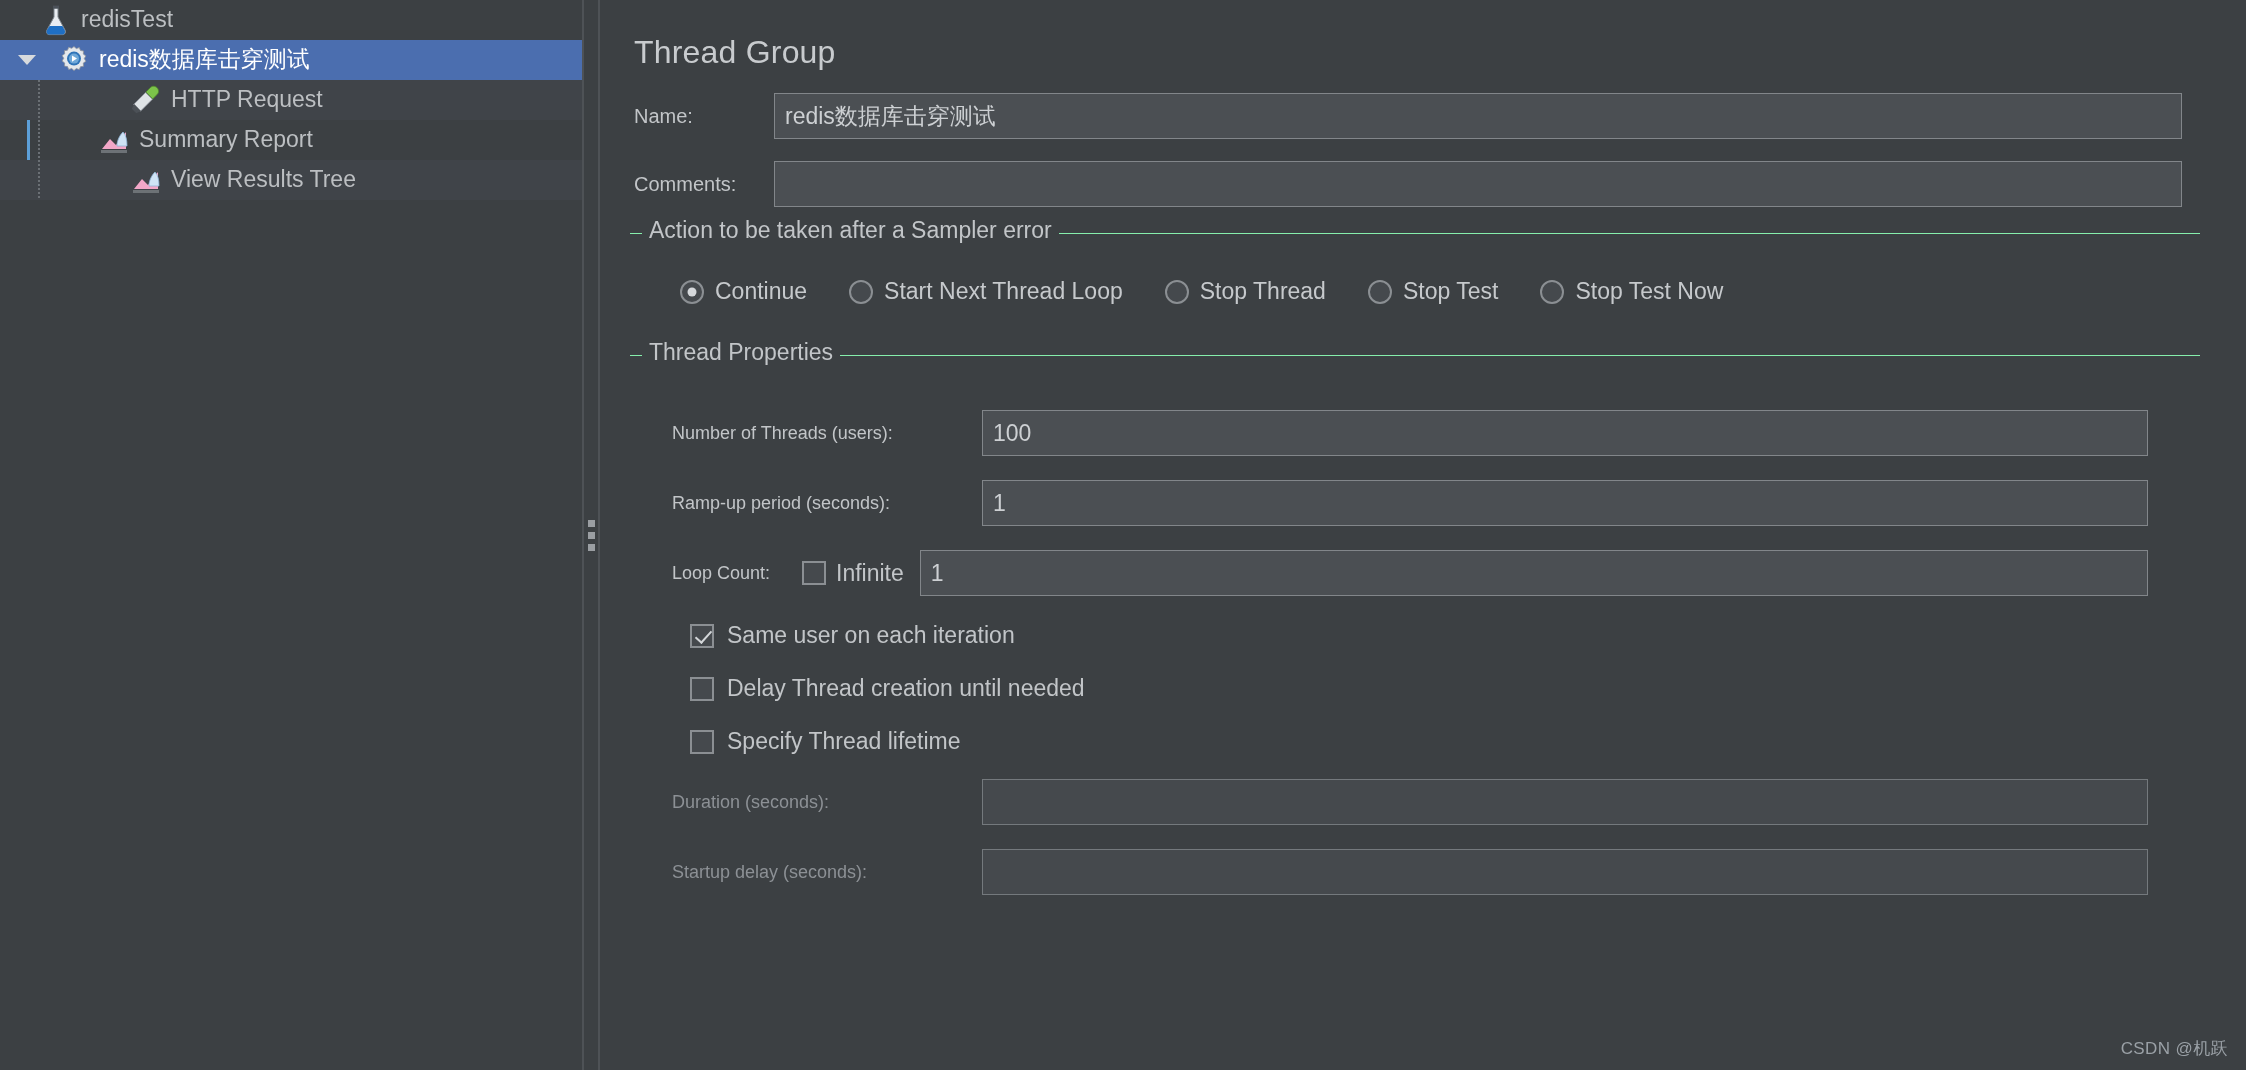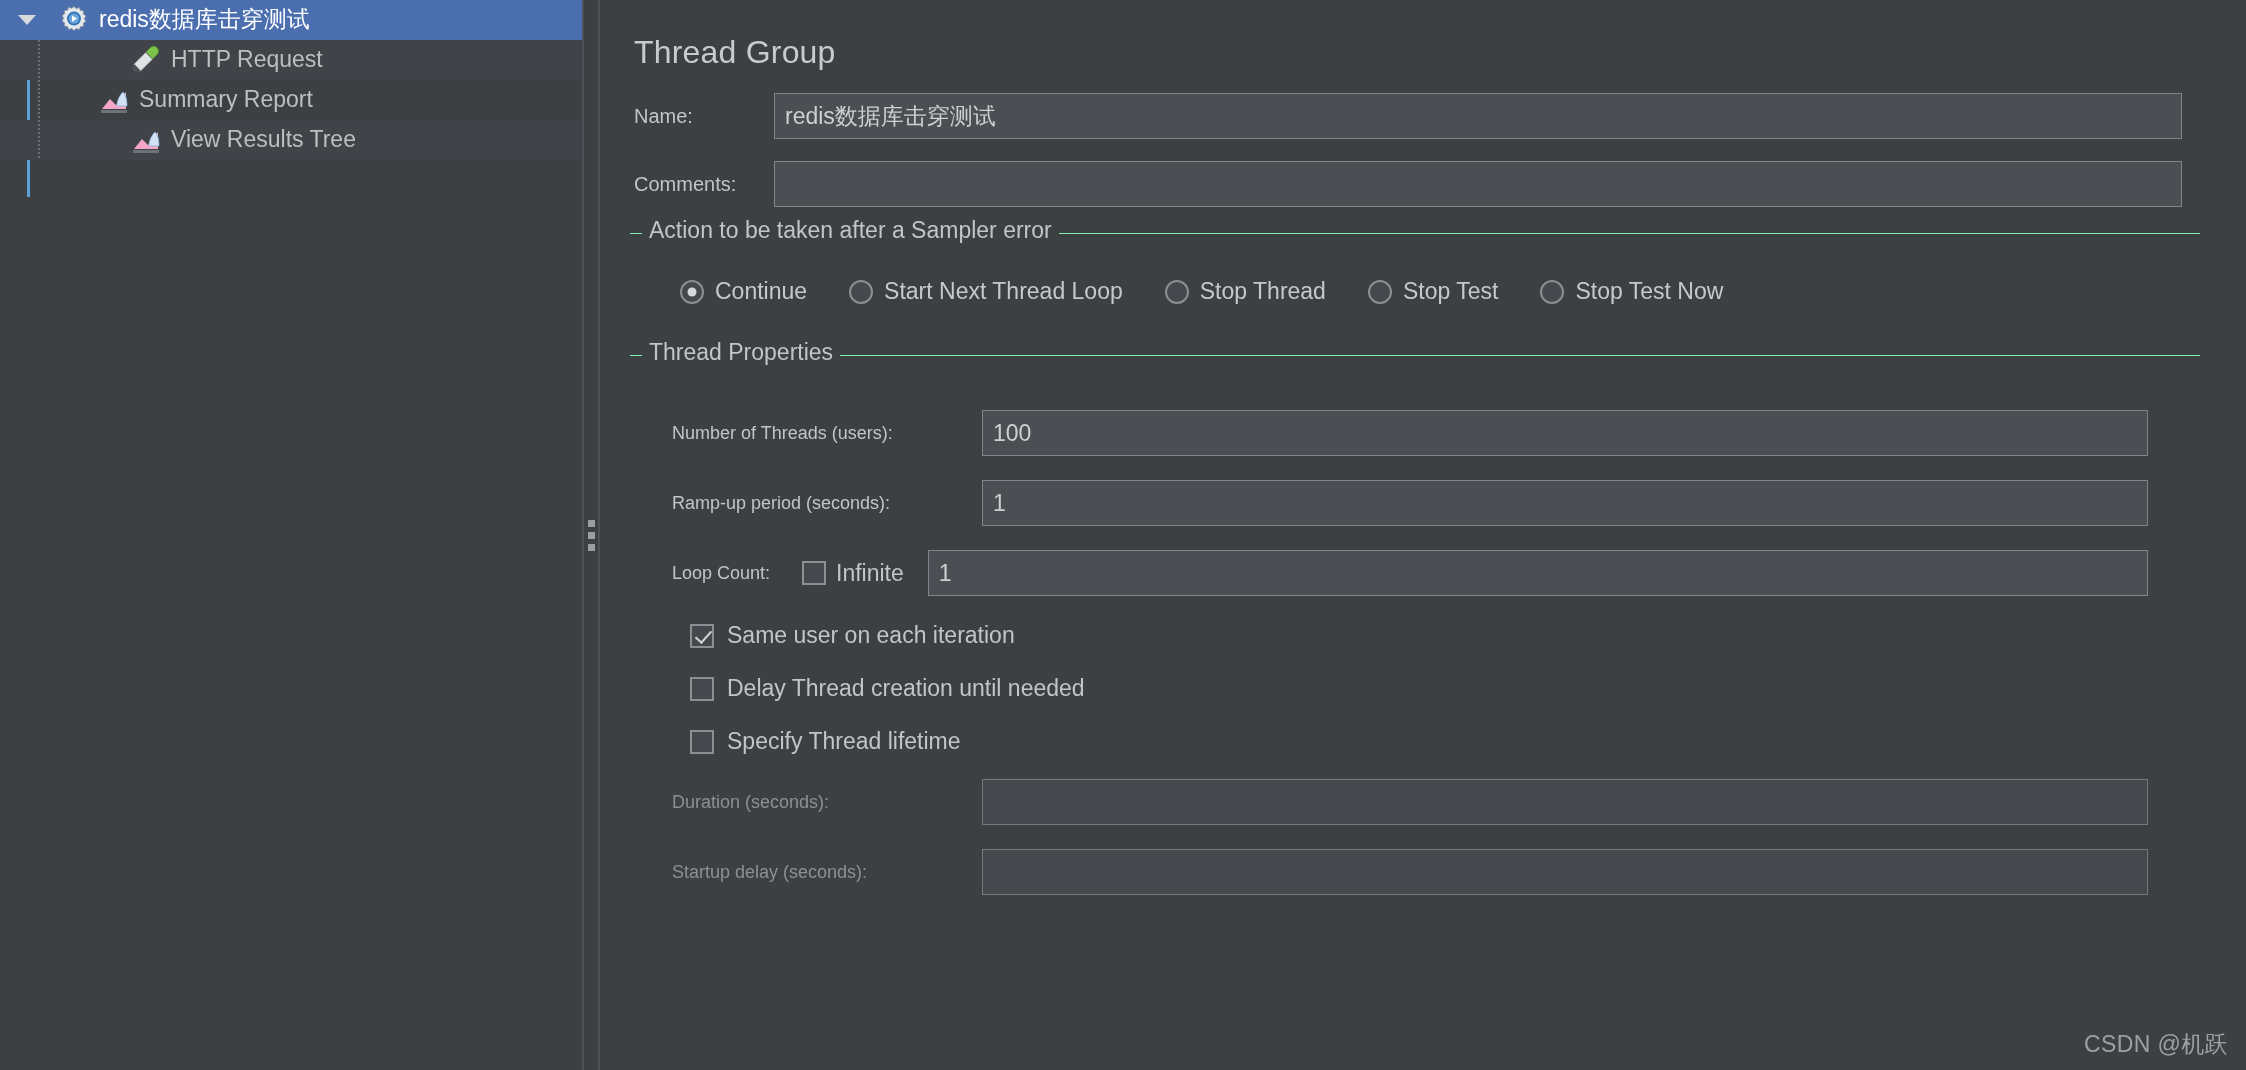--- a/index.html
+++ b/index.html
@@ -230,21 +230,21 @@
     font-size: 23px;
     font-family: "Liberation Sans", "DejaVu Sans", sans-serif;
     padding: 0 10px;
     outline: none;
   }
   .tp-input[disabled] { color: #7e8287; background: #45494d; border-color: #74797d; }
 
   .inline-check {
     display: flex;
     align-items: center;
-    margin-right: 24px;
+    margin-right: 16px;
     flex: 0 0 auto;
     cursor: pointer;
   }
   .inline-check .cb-label {
     color: #c2c5c8;
     font-size: 23px;
     margin-left: 10px;
   }
 
   .check-box {
@@ -276,37 +276,49 @@
     font-size: 23px;
     margin-left: 13px;
   }
 
   
   #watermark {
     position: absolute;
     right: 18px;
     bottom: 10px;
     color: #9aa0a6;
-    font-size: 23px;
+    font-size: 17px;
     letter-spacing: 0.4px;
     user-select: none;
   }
 
   
   .ico-svg { display: block; width: 32px; height: 32px; }
 </style>
 </head>
 <body>
 
 <div id="app">
 
   <div id="tree-panel">
 
     <div id="tree-guide"></div>
 
+    <div class="tree-row">
+      <div class="indent indent-1"></div>
+      <div class="twisty"></div>
+      <div class="node-icon">
+        <svg class="ico-svg" viewBox="0 0 32 32">
+          <path d="M14 4h4v9l7 13c1.2 2.2 0 4.6-2.4 4.6H9.4C7 30.6 5.8 28.2 7 26l7-13z" fill="#e9edf2" stroke="#7d858d" stroke-width="1"></path>
+          <path d="M9.6 22h12.8l2.2 4c1.2 2.2 0 4.6-2.4 4.6H9.4C7 30.6 5.8 28.2 7 26z" fill="#1f6fc4"></path>
+          <rect x="13" y="1.6" width="6" height="3" fill="#4b5159"></rect>
+        </svg>
+      </div>
+      <div class="node-label">redisTest</div>
+    </div>
 
     <div class="tree-row selected">
       <div class="indent indent-1"></div>
       <div class="twisty">
         <span class="tw-arrow"></span>
       </div>
       <div class="indent" style="width:18px"></div>
       <div class="node-icon">
         <svg class="ico-svg" viewBox="0 0 32 32">
           <path d="M16 2.5l2.3 2.1 3-1 1.2 2.9 3.1.5-.3 3.1 2.6 1.8-1.6 2.7 1.6 2.7-2.6 1.8.3 3.1-3.1.5-1.2 2.9-3-1L16 26.6l-2.3-2.1-3 1-1.2-2.9-3.1-.5.3-3.1L4.1 17l1.6-2.7L4.1 11.6l2.6-1.8-.3-3.1 3.1-.5 1.2-2.9 3 1z" fill="#e4e8ec" stroke="#8b9199" stroke-width="0.8"></path>

